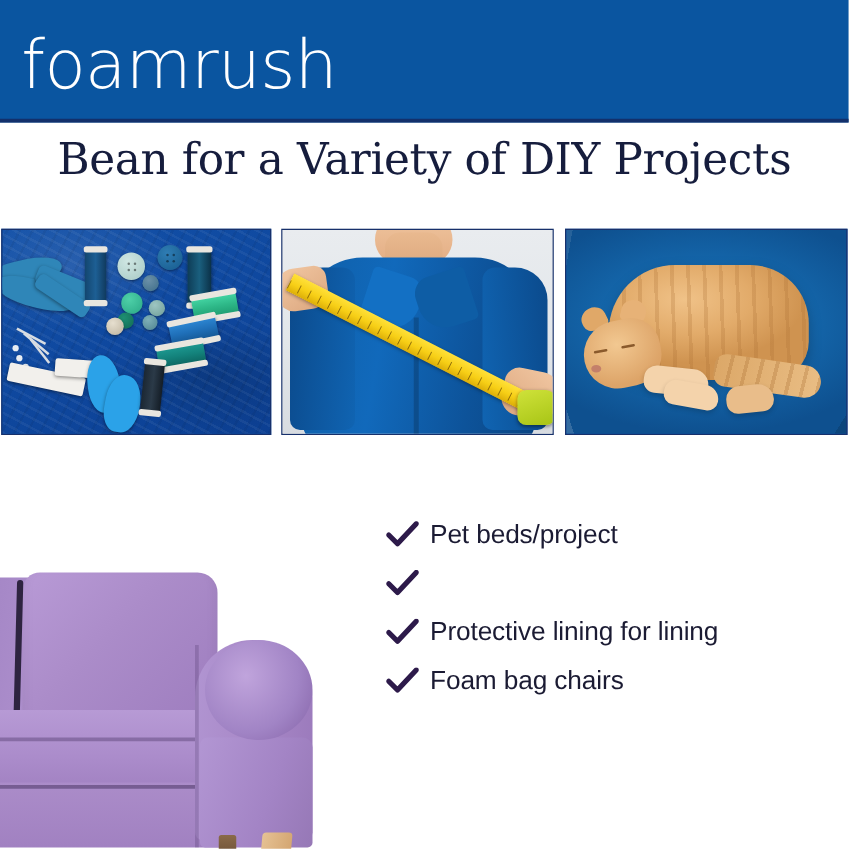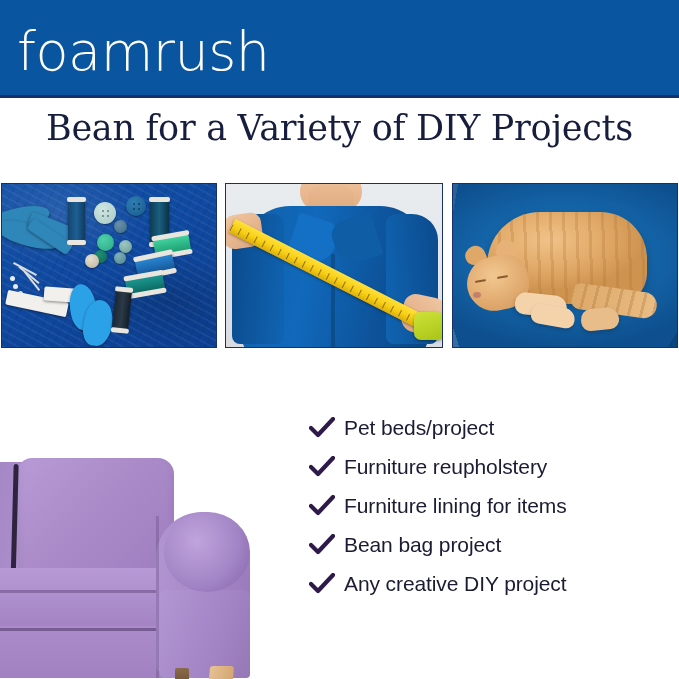--- a/index.html
+++ b/index.html
@@ -356,49 +356,40 @@
       </span>
       <span class="bullet-label">Pet beds/project</span>
     </div>
 
     <div class="bullet-row">
       <span class="check">
         <svg width="26" height="22" viewBox="0 0 26 22" aria-hidden="true">
           <path d="M2 11 L9 18 L24 2" fill="none" stroke="#2d1a4a" stroke-width="4.2" stroke-linecap="round" stroke-linejoin="round"></path>
         </svg>
       </span>
-      <span class="bullet-label">Furniture reupholstery</span>
     </div>
 
     <div class="bullet-row">
       <span class="check">
         <svg width="26" height="22" viewBox="0 0 26 22" aria-hidden="true">
           <path d="M2 11 L9 18 L24 2" fill="none" stroke="#2d1a4a" stroke-width="4.2" stroke-linecap="round" stroke-linejoin="round"></path>
         </svg>
       </span>
-      <span class="bullet-label">Furniture lining for items</span>
+      <span class="bullet-label">Protective lining for lining</span>
     </div>
 
     <div class="bullet-row">
       <span class="check">
         <svg width="26" height="22" viewBox="0 0 26 22" aria-hidden="true">
           <path d="M2 11 L9 18 L24 2" fill="none" stroke="#2d1a4a" stroke-width="4.2" stroke-linecap="round" stroke-linejoin="round"></path>
         </svg>
       </span>
-      <span class="bullet-label">Bean bag project</span>
-    </div>
-
-    <div class="bullet-row">
-      <span class="check">
-        <svg width="26" height="22" viewBox="0 0 26 22" aria-hidden="true">
-          <path d="M2 11 L9 18 L24 2" fill="none" stroke="#2d1a4a" stroke-width="4.2" stroke-linecap="round" stroke-linejoin="round"></path>
-        </svg>
-      </span>
-      <span class="bullet-label">Any creative DIY project</span>
-    </div>
+      <span class="bullet-label">Foam bag chairs</span>
+    </div>
+
   </div>
 
   <div class="sofa">
     <div class="s-back-far"></div>
     <div class="s-back-cush"></div>
     <div class="s-seam-v"></div>
     <div class="s-seat"></div>
     <div class="s-seat-line"></div>
     <div class="s-base"></div>
     <div class="s-base-line"></div>

